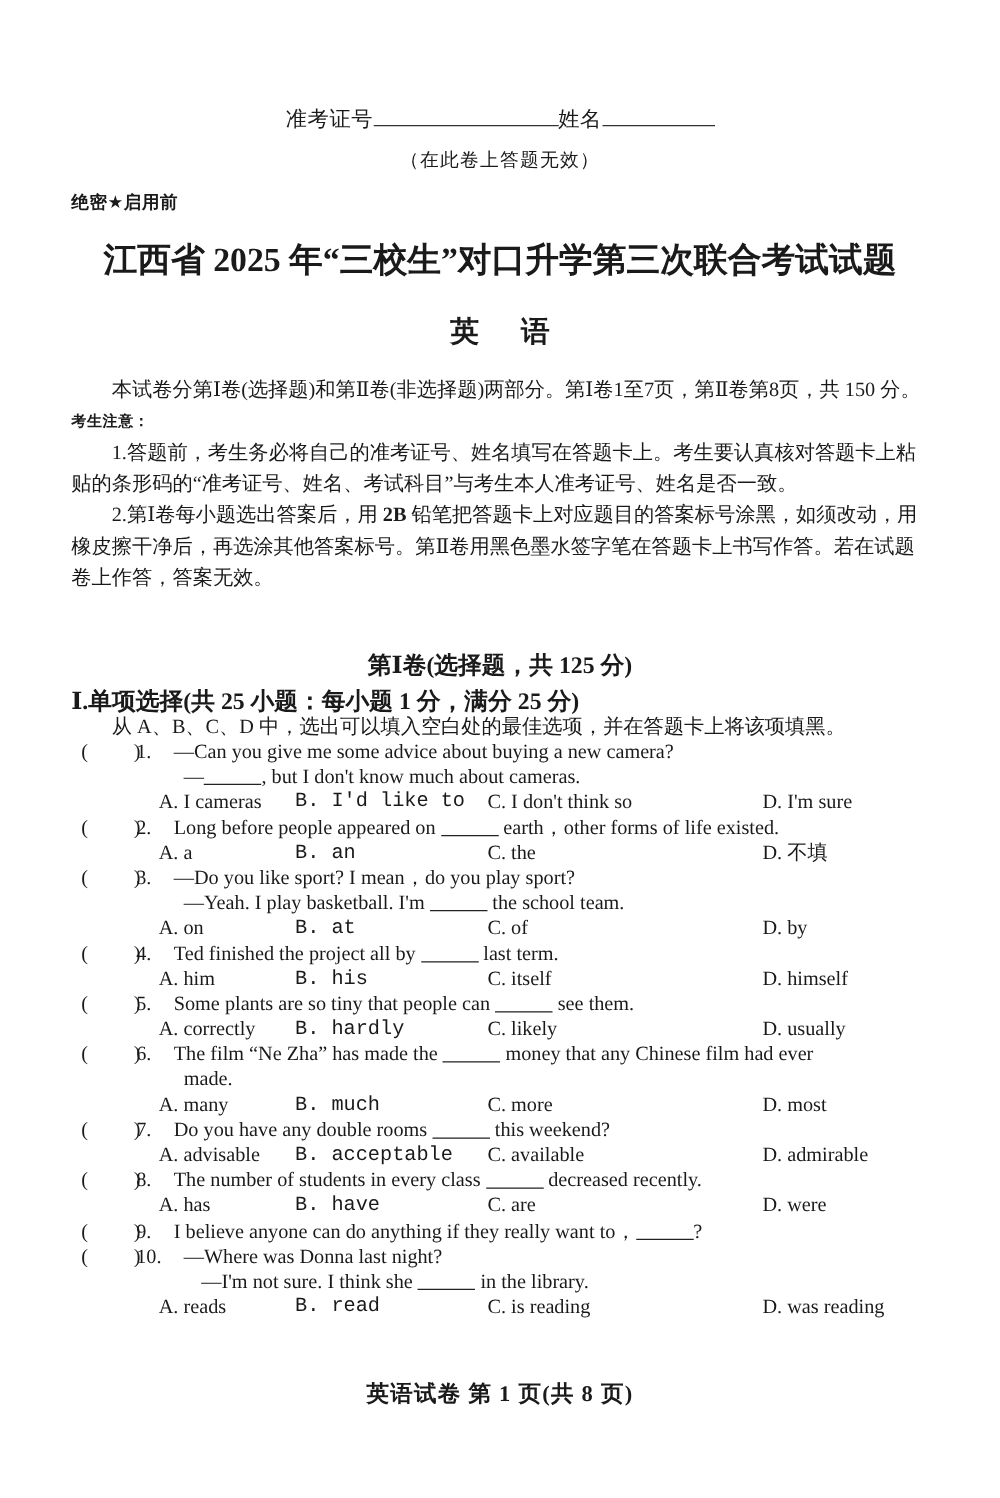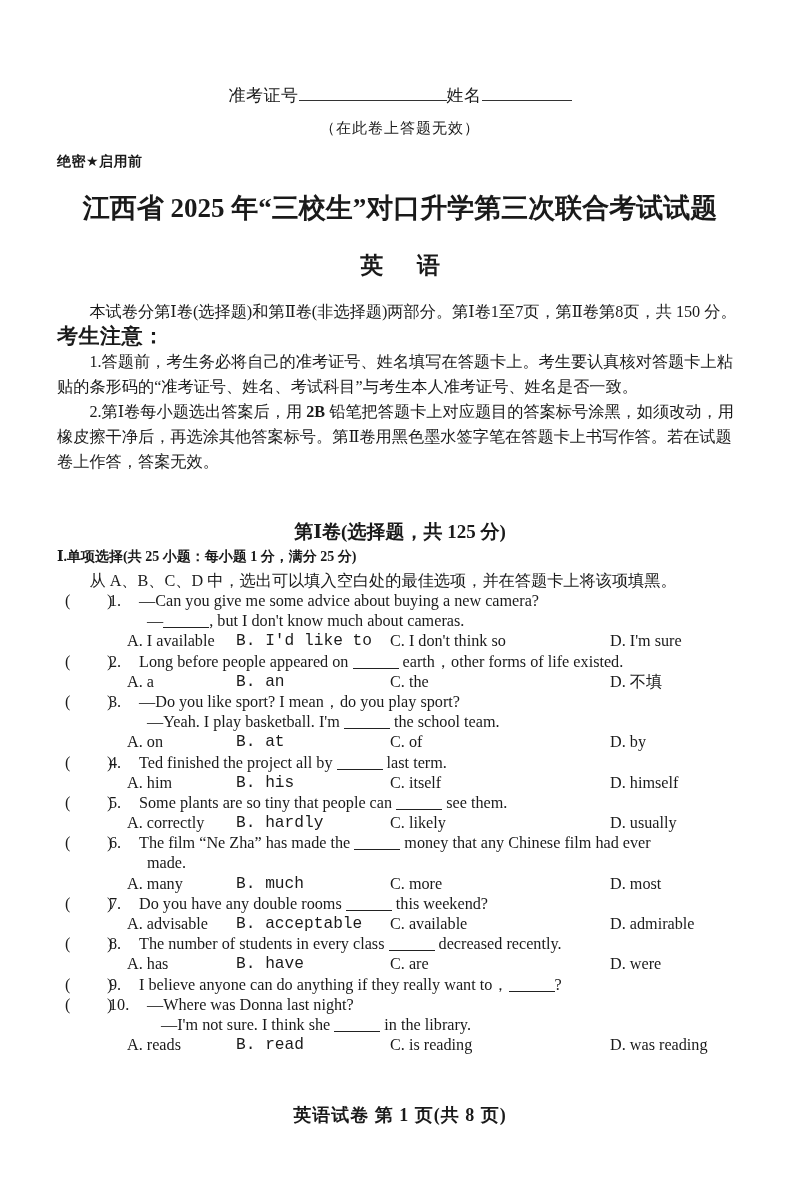--- a/index.html
+++ b/index.html
@@ -87,38 +87,38 @@
     left: 57px; top: 300px;
     width: 690px;
     font-size: 16.2px;
     line-height: 25px;
   }
   .p-indent { text-indent: 2em; }
   .p-plain  { text-indent: 0; }
   .bold { font-weight: bold; }
   .notice-head {
     font-weight: bold;
-    font-family: Liberation Mono, monospace;
-    font-size: 21px;
+    font-family: Liberation Sans, sans-serif;
+    font-size: 12px;
     letter-spacing: 0.5px;
   }
 
   
   .part-title {
     position: absolute;
     left: 0; top: 519px;
     width: 800px;
     text-align: center;
     font-size: 19px;
     font-weight: bold;
   }
   .sec-title {
     position: absolute;
     left: 57px; top: 548px;
-    font-size: 14px;
+    font-size: 19px;
     font-weight: bold;
   }
   .sec-lead {
     position: absolute;
     left: 57px; top: 570px;
     width: 690px;
     font-size: 16.2px;
     text-indent: 2em;
   }
 
@@ -233,21 +233,21 @@
             <span class="lp">(</span>
             <span class="rp">)</span>
           </span>
           <span class="q-num">1.</span>
           <span class="q-stem">—Can you give me some advice about buying a new camera?</span>
         </div>
         <div class="q-row">
           <span class="q-cont">—<span class="blank"></span>, but I don't know much about cameras.</span>
         </div>
         <div class="opts">
-          <span class="opt oa">A. I available</span>
+          <span class="opt oa">A. I cameras</span>
           <span class="opt ob">B. I'd like to</span>
           <span class="opt oc">C. I don't think so</span>
           <span class="opt od">D. I'm sure</span>
         </div>
       </div>
       <div class="q">
         <div class="q-row">
           <span class="q-brk">
             <span class="lp">(</span>
             <span class="rp">)</span>

